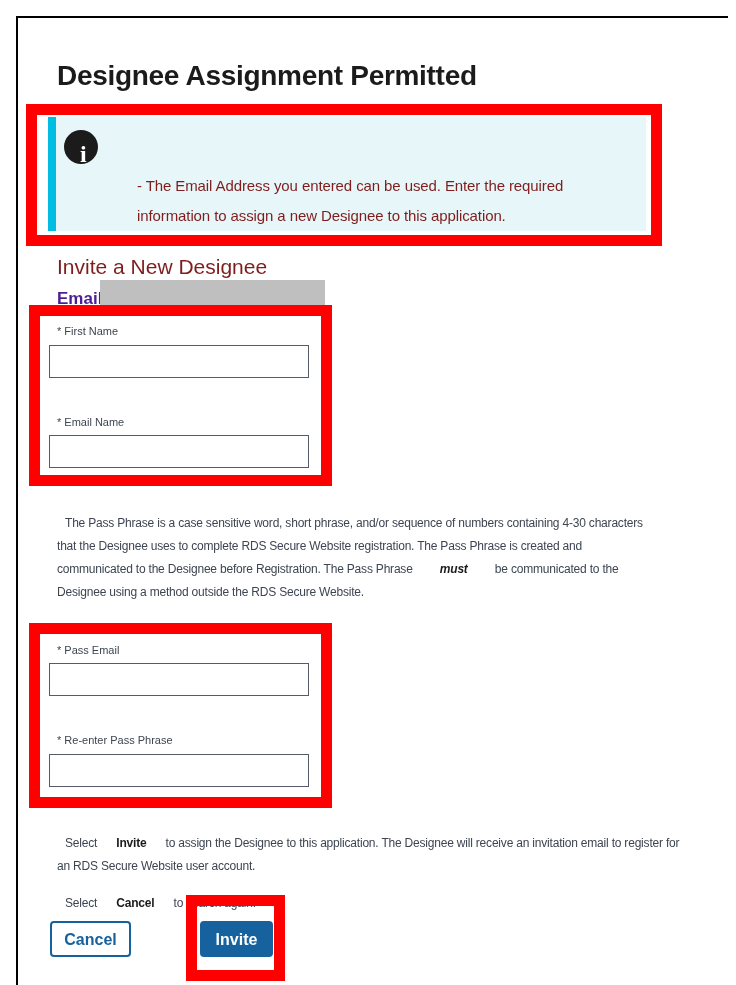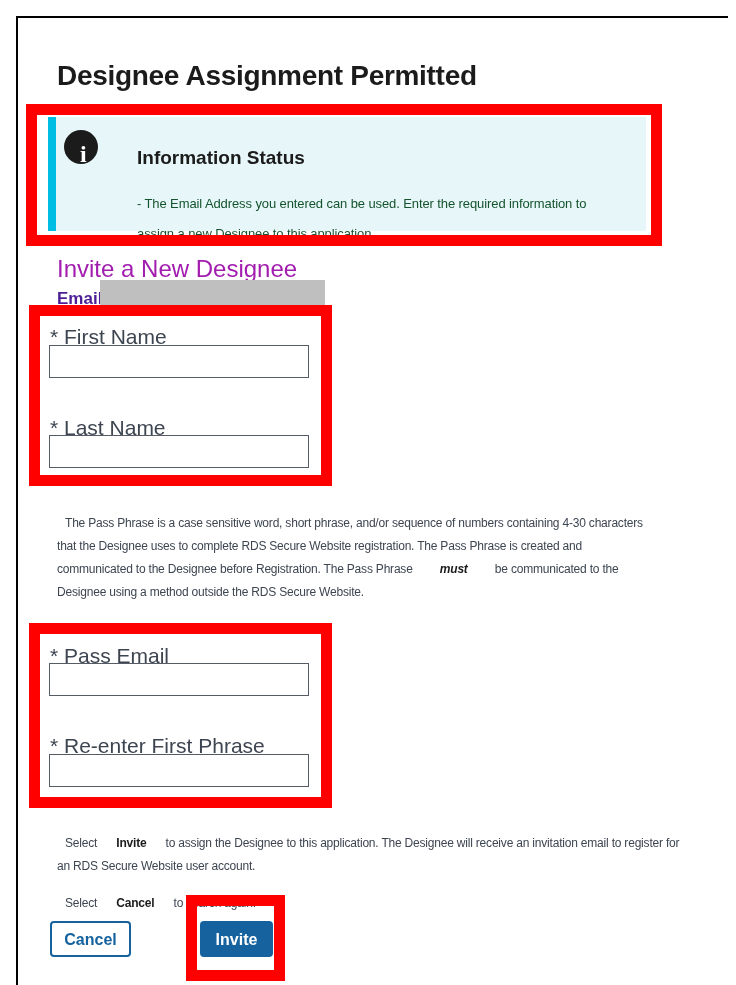--- a/index.html
+++ b/index.html
@@ -61,53 +61,53 @@
     margin-top: 2px;
   }
   .alert-body { margin-left: 23px; width: 505px; }
   .alert-heading {
     font-size: 19px;
     font-weight: bold;
     color: #1b1b1b;
     margin-top: 3px;
   }
   .alert-message {
-    margin-top: 4px;
-    font-size: 13px;
+    margin-top: 27px;
+    font-size: 15px;
     line-height: 30px;
-    color: #14532d;
+    color: #7f1d1d;
     letter-spacing: -0.1px;
   }
 
   
   .section-heading {
     position: absolute;
     left: 31px; top: 229px;
-    font-size: 24px;
+    font-size: 21px;
     font-weight: normal;
-    color: #a21caf;
+    color: #7f1d1d;
   }
   .email-label {
     position: absolute;
     left: 31px; top: 263px;
     font-size: 17px;
     font-weight: bold;
     color: #4c1d95;
   }
   .email-redacted {
     position: absolute;
     left: 82px; top: 262px;
     width: 225px; height: 26px;
     background: #BFBFBF;
   }
 
   .field-label {
     position: absolute;
-    left: 24px;
-    font-size: 21px;
+    left: 31px;
+    font-size: 11px;
     color: #3d4551;
   }
   .label-first-name { top: 299px; }
   .label-last-name  { top: 390px; }
   .label-pass-phrase { top: 618px; }
   .label-reenter-pass-phrase { top: 708px; }
 
   .text-input {
     position: absolute;
     left: 31px;
@@ -168,42 +168,41 @@
 
 <div class="page">
 
   <h1 class="page-title">Designee Assignment Permitted</h1>
 
   <div class="alert">
     <div class="alert-icon">
       <span>i</span>
     </div>
     <div class="alert-body">
-      <h2 class="alert-heading">Information Status</h2>
       <p class="alert-message">- The Email Address you entered can be used. Enter the required information to assign a new Designee to this application.</p>
     </div>
   </div>
 
   <h2 class="section-heading">Invite a New Designee</h2>
 
   <span class="email-label">Email:</span>
   <div class="email-redacted"></div>
 
   <label class="field-label label-first-name">* First Name</label>
   <input type="text" class="text-input input-first-name" value="" style="">
 
-  <label class="field-label label-last-name">* Last Name</label>
+  <label class="field-label label-last-name">* Email Name</label>
   <input type="text" class="text-input input-last-name" value="" style="">
 
   <p class="body-text pass-desc"><span>The Pass Phrase is a case sensitive word, short phrase, and/or sequence of numbers containing 4-30 characters that the Designee uses to complete RDS Secure Website registration. The Pass Phrase is created and communicated to the Designee before Registration. The Pass Phrase </span><strong><em>must</em></strong><span> be communicated to the Designee using a method outside the RDS Secure Website.</span></p>
 
   <label class="field-label label-pass-phrase">* Pass Email</label>
   <input type="text" class="text-input input-pass-phrase" value="" style="">
 
-  <label class="field-label label-reenter-pass-phrase">* Re-enter First Phrase</label>
+  <label class="field-label label-reenter-pass-phrase">* Re-enter Pass Phrase</label>
   <input type="text" class="text-input input-reenter-pass-phrase" value="" style="">
 
   <p class="body-text cancel-desc"><span>Select </span><strong>Cancel</strong><span> to search again.</span></p>
 
   <p class="body-text invite-desc"><span>Select </span><strong>Invite</strong><span> to assign the Designee to this application. The Designee will receive an invitation email to register for an RDS Secure Website user account.</span></p>
 
   <button class="btn btn-cancel">Cancel</button>
   <button class="btn btn-invite">Invite</button>
 
   <div class="annotation annotation-alert"></div>

